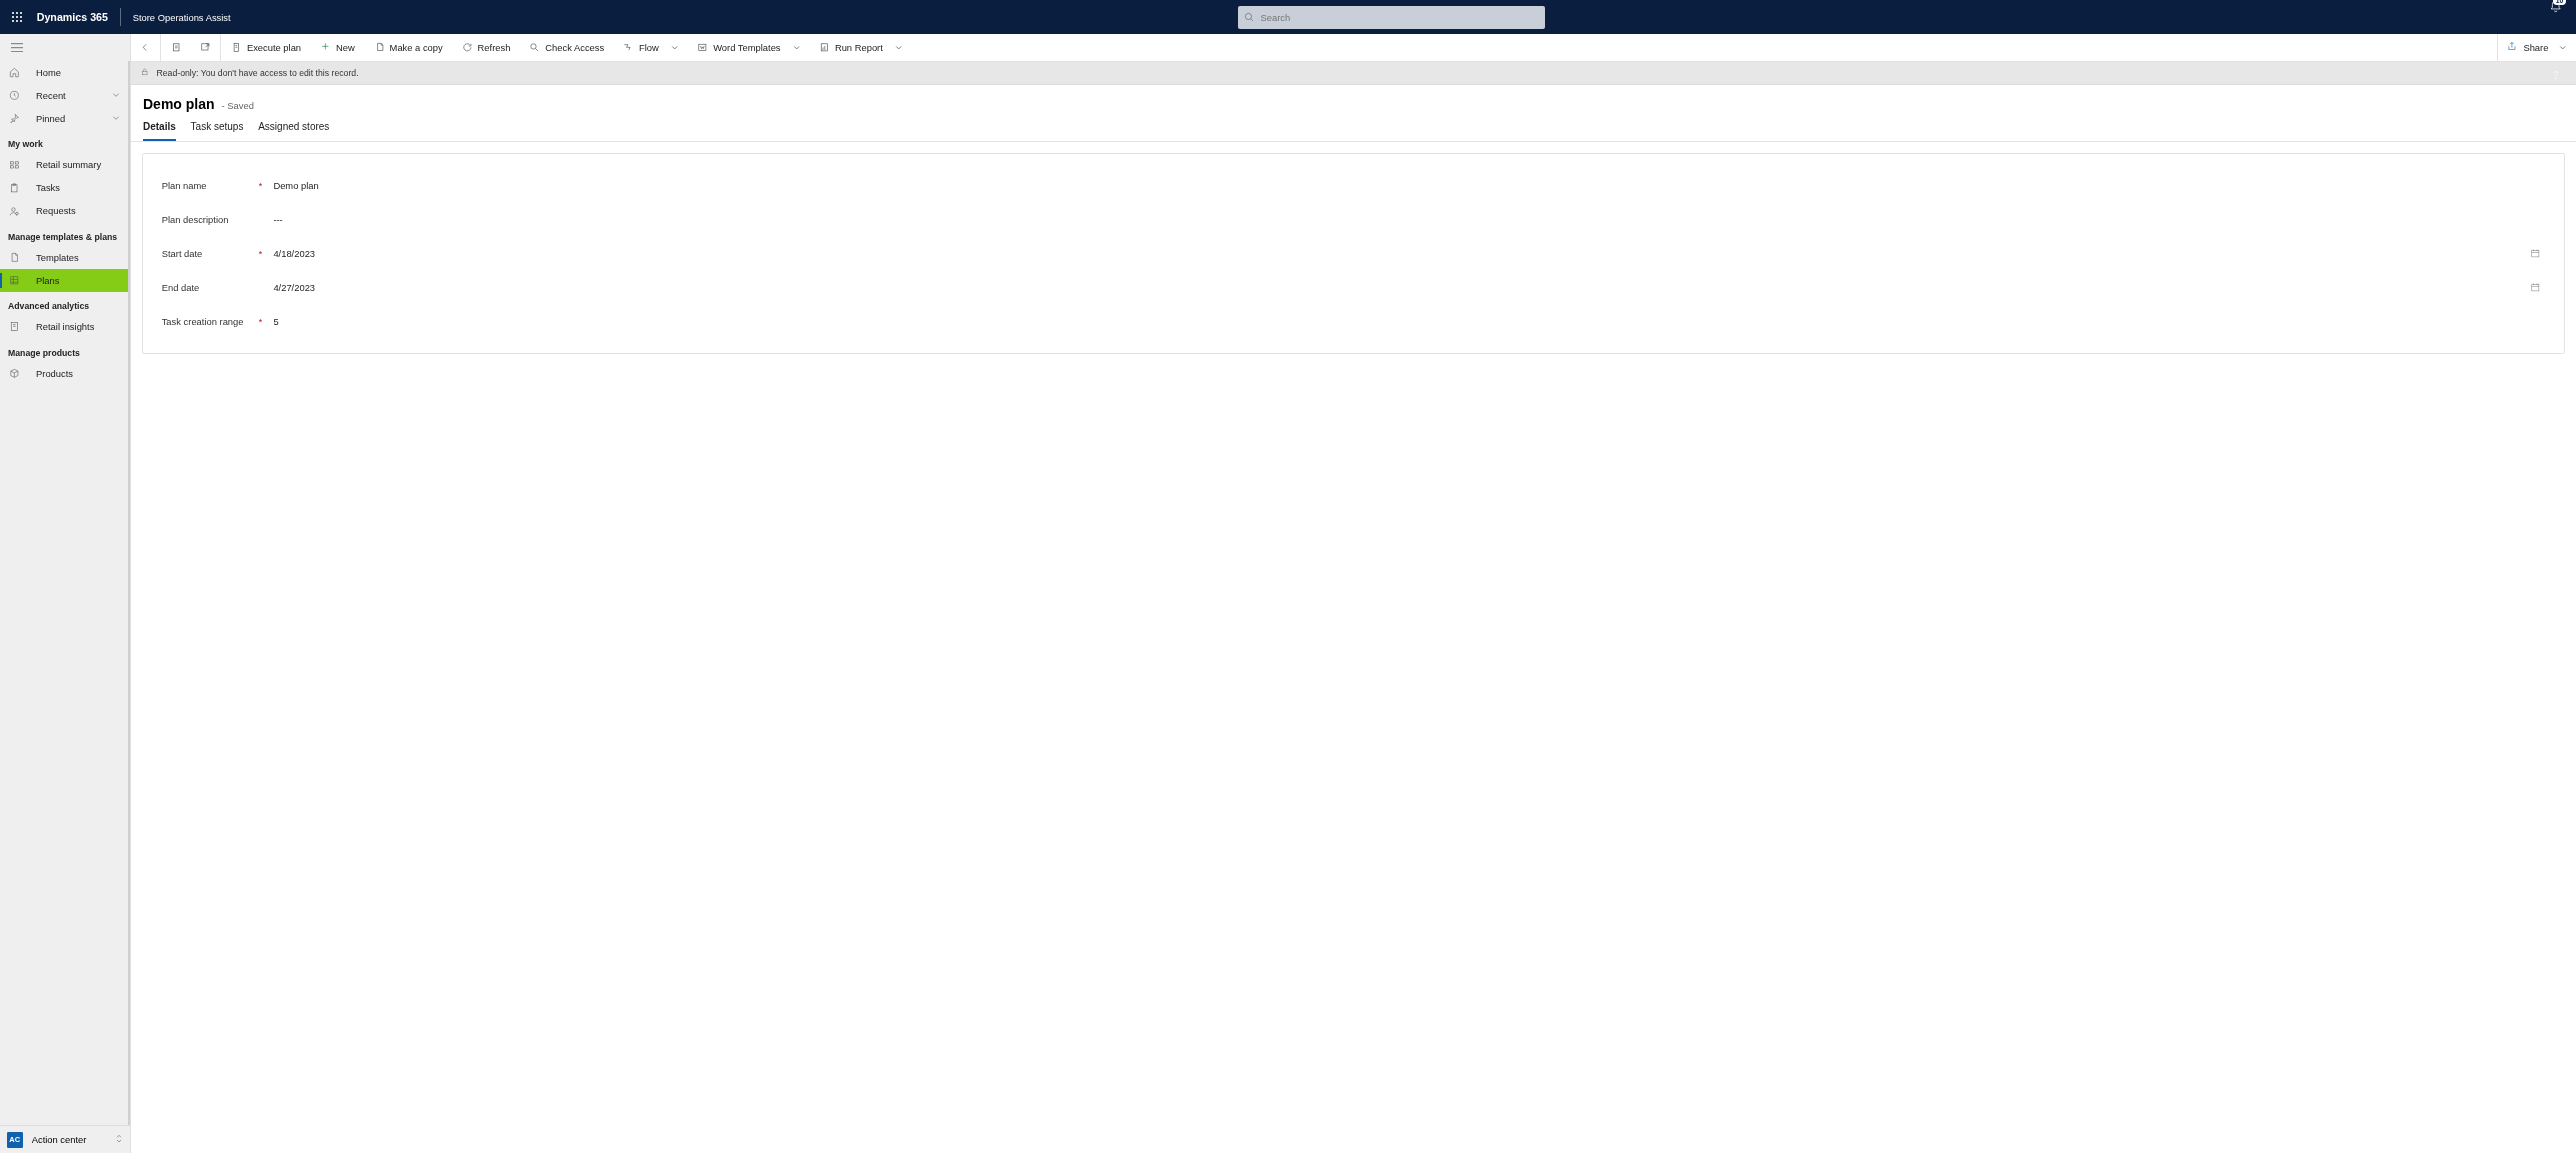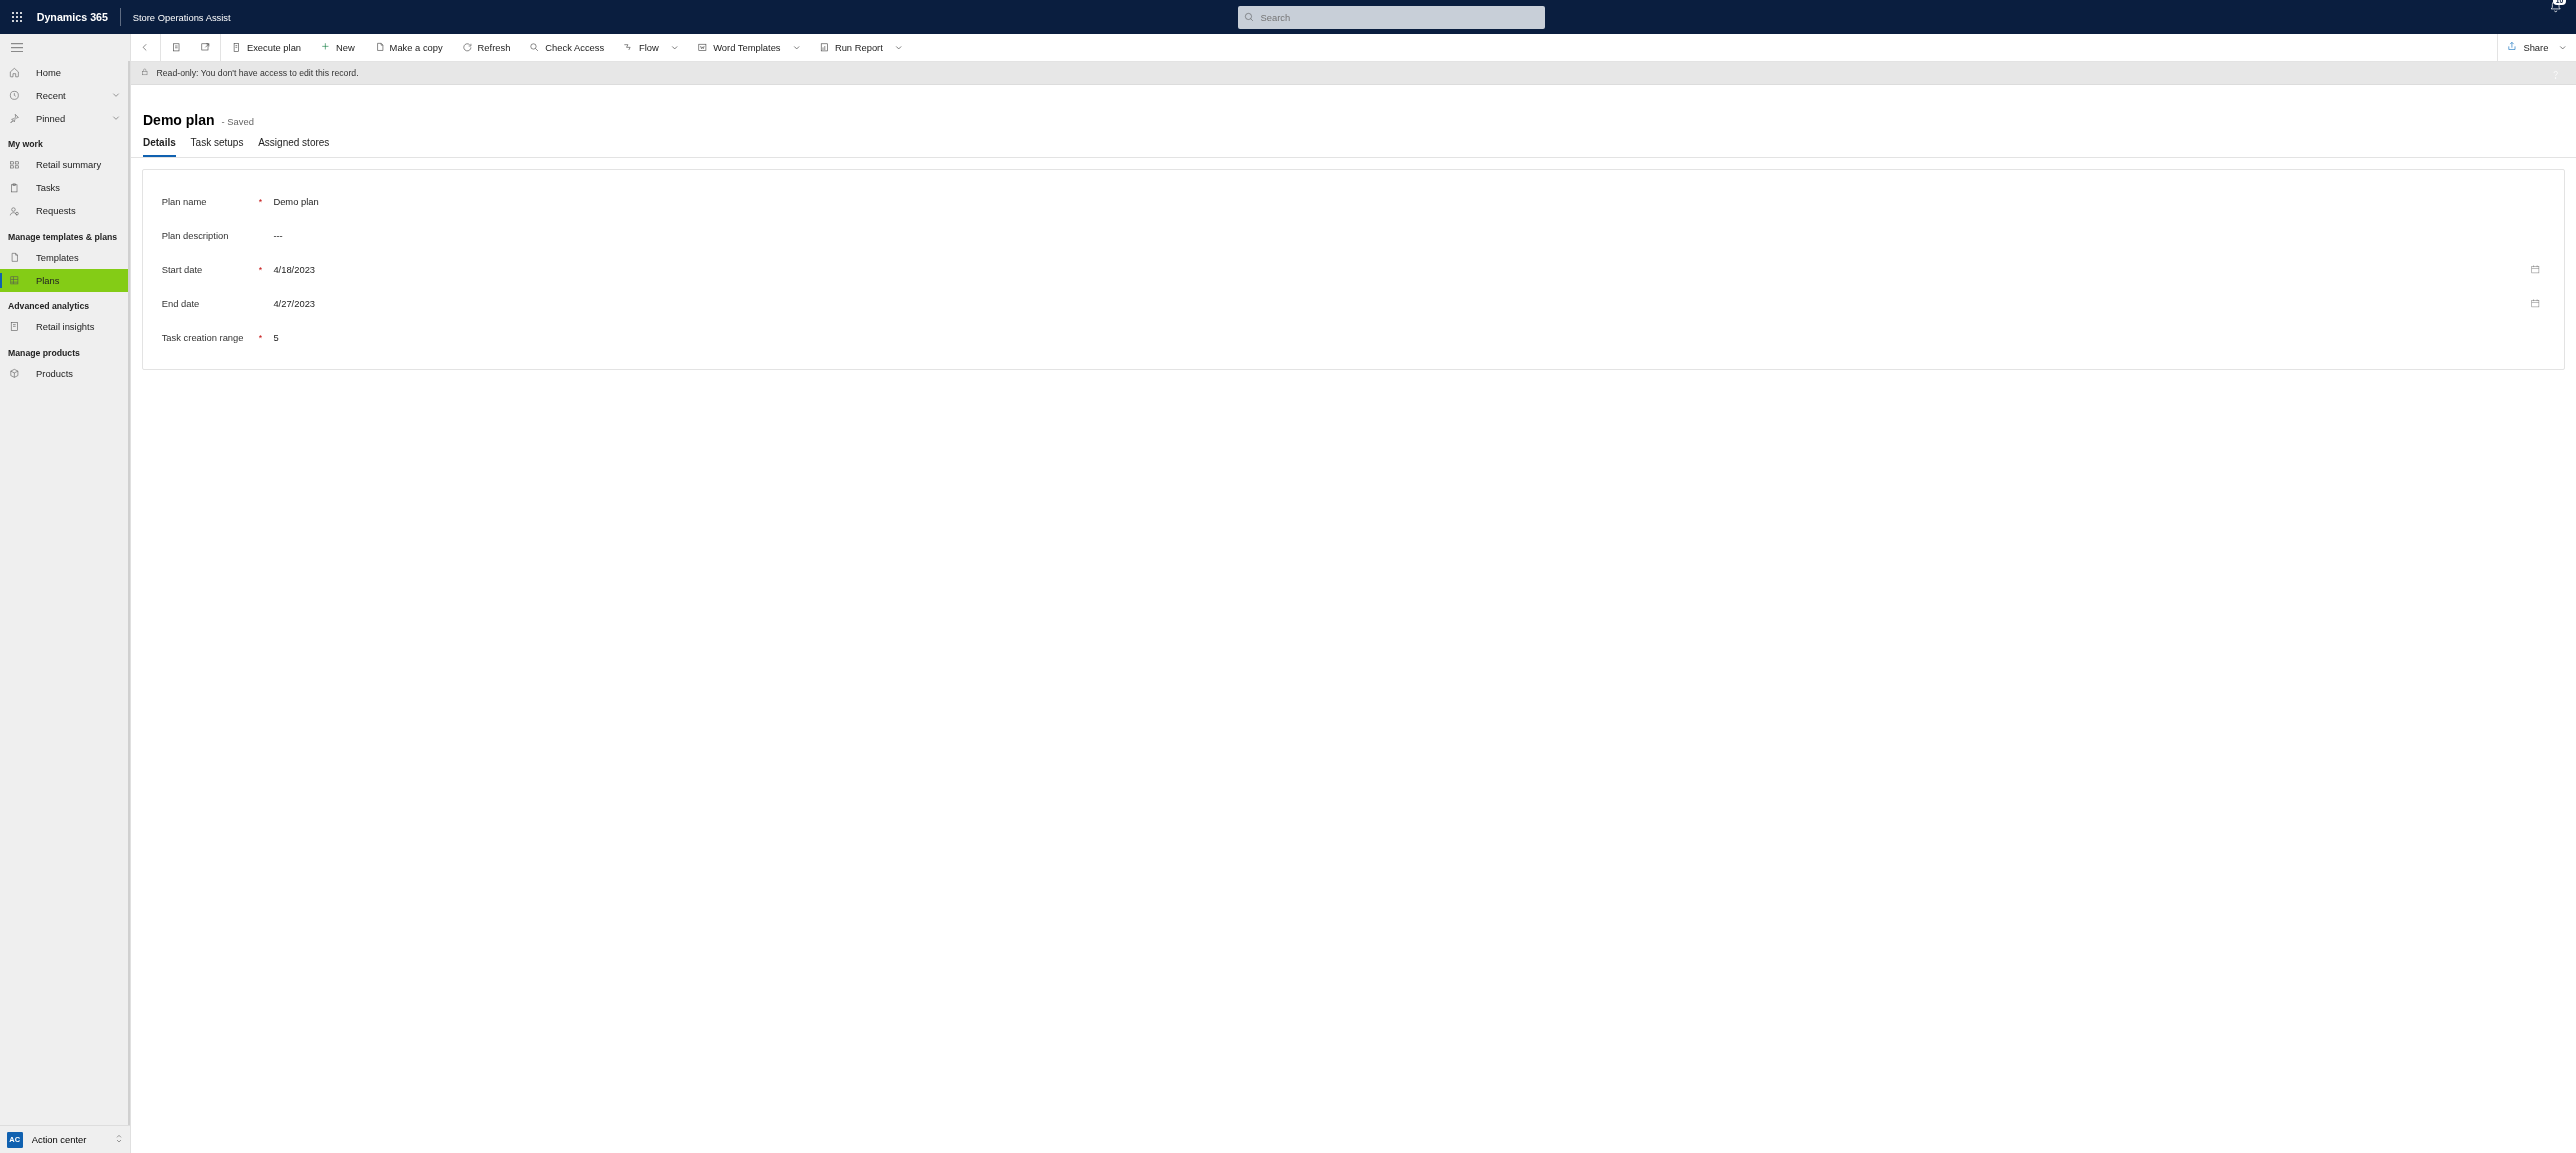--- a/index.html
+++ b/index.html
@@ -48,21 +48,21 @@
 .cmdbtn { height:100%; display:flex; align-items:center; gap:5.4px; padding:0 9.4px; cursor:pointer; font-size:9.4px; color:#222; white-space:nowrap; }
 .cmdbtn svg { width:10.7px; height:10.7px; stroke:#444; fill:none; stroke-width:1.4; }
 .cmdbtn .plus svg, .cmdbtn .share svg { stroke:#107c41; }
 .cmdbtn .share svg { stroke:#0a6cbd; }
 .cmdspacer { flex:1; }
 .chev svg { width:7.4px; height:7.4px; stroke:#666; fill:none; }
 
 .ro-banner { background:#e7e7e7; height:23px; display:flex; align-items:center; padding:0 9.4px; gap:6.7px; font-size:8.7px; color:#333; border-bottom:0.7px solid #dcdcdc; }
 .ro-banner svg { width:9.4px; height:9.4px; stroke:#555; fill:none; }
 
-.recordhdr { padding:27px 12px 0 12px; }
+.recordhdr { padding:11px 12px 0 12px; }
 .recname { font-size:14px; font-weight:600; display:inline-block; }
 .recstatus { font-size:9.4px; color:#666; margin-left:4px; }
 .rectype { font-size:9.4px; color:#333; margin-top:1.3px; }
 
 .tabs { display:flex; gap:14.8px; padding:9.4px 12px 0 12px; border-bottom:0.7px solid #e3e3e3; }
 .tab { font-size:10px; padding-bottom:6.7px; cursor:pointer; color:#222; }
 .tab.active { font-weight:700; border-bottom:2px solid #1061b0; }
 
 .formwrap { padding:10.7px; overflow:auto; flex:1; }
 .formcard { border:0.7px solid #e3e3e3; border-radius:2px; padding:14.8px 19px; background:#fff; }

